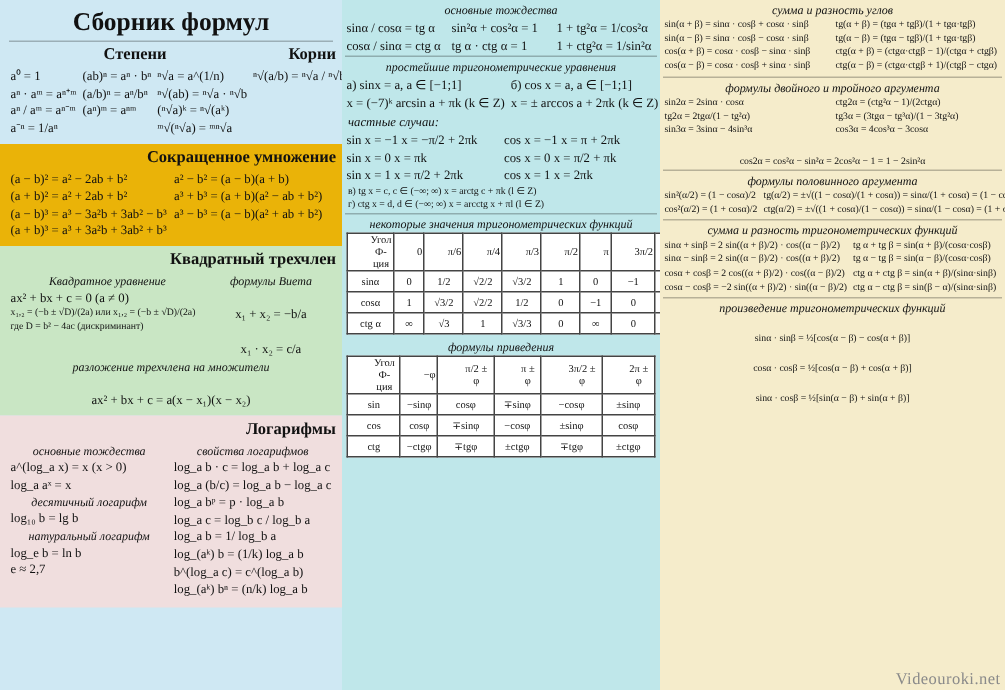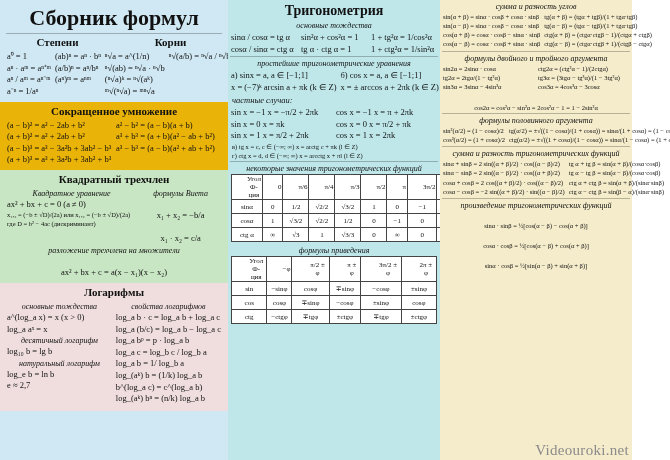--- a/index.html
+++ b/index.html
@@ -7,29 +7,29 @@
     width:670px;height:460px;overflow:hidden;
     font-family:"Liberation Serif", serif;
     background:#ffffff;
     color:#111;
   }
   .sheet{position:relative;width:670px;height:460px;display:flex;}
   
   .col{position:relative;height:460px;box-sizing:border-box;}
   .col1{width:228px;background:#cfe8f3;}
   .col2{width:212px;background:#bfe7ea;}
-  .col3{width:192px;background:#f5eccb;}
+  .col3{width:230px;background:#f5eccb;}
 
   .band{box-sizing:border-box;padding:2px 4px 4px 4px;}
   .band-title{
-    text-align:center;font-weight:bold;font-size:11px;margin:1px 0 2px 0;
+    text-align:right;font-weight:bold;font-size:11px;margin:1px 0 2px 0;
     font-family:"Liberation Serif", serif;
   }
   .big-title{
-    text-align:center;font-weight:bold;font-size:22px;margin:3px 0 2px 0;
+    text-align:center;font-weight:bold;font-size:17px;margin:3px 0 2px 0;
   }
   .sub{
     text-align:center;font-size:8px;font-style:italic;margin:2px 0 1px 0;
   }
   .rule{height:1px;background:rgba(0,0,0,.25);margin:1px 2px;}
 
   
   .b-steps{background:#cfe8f3;}
   .b-mult{background:#eab308;}
   .b-trin{background:#c9e6c4;}
@@ -43,21 +43,21 @@
   .two-col{display:flex;gap:6px;}
   .two-col>div{flex:1;}
 
   
   table.t{border-collapse:collapse;width:100%;font-size:7px;background:#fff;}
   table.t td,table.t th{border:1px solid #444;padding:0 1px;text-align:center;height:13px;}
   table.t th{font-weight:normal;background:#fff;padding-left:15px;}
   .tbl-wrap{padding:0 3px 2px 3px;}
   .tiny{font-size:6.5px;}
   .wm{
-    position:absolute;right:3px;bottom:1px;font-size:15px;color:#8a8a8a;
+    position:absolute;right:3px;bottom:1px;font-size:11px;color:#8a8a8a;
     font-family:"Liberation Serif", serif;letter-spacing:.3px;
   }
 </style>
 </head>
 <body>
 
 <div class="sheet">
 
   <div class="col col1">
 
@@ -154,21 +154,20 @@
           <div class="frow">log_a b = 1/ log_b a</div>
           <div class="frow">log_(aᵏ) b = (1/k) log_a b</div>
           <div class="frow">b^(log_a c) = c^(log_a b)</div>
           <div class="frow">log_(aᵏ) bⁿ = (n/k) log_a b</div>
         </div>
       </div>
     </div>
   </div>
 
   <div class="col col2">
-    <div class="big-title" style="font-size:14px">Тригонометрия</div>
     <div class="sub">основные тождества</div>
     <div class="fgrid">
       <div class="fcol">
         <div class="frow">sinα / cosα = tg α</div>
         <div class="frow">cosα / sinα = ctg α</div>
       </div>
       <div class="fcol">
         <div class="frow">sin²α + cos²α = 1</div>
         <div class="frow">tg α · ctg α = 1</div>
       </div>

